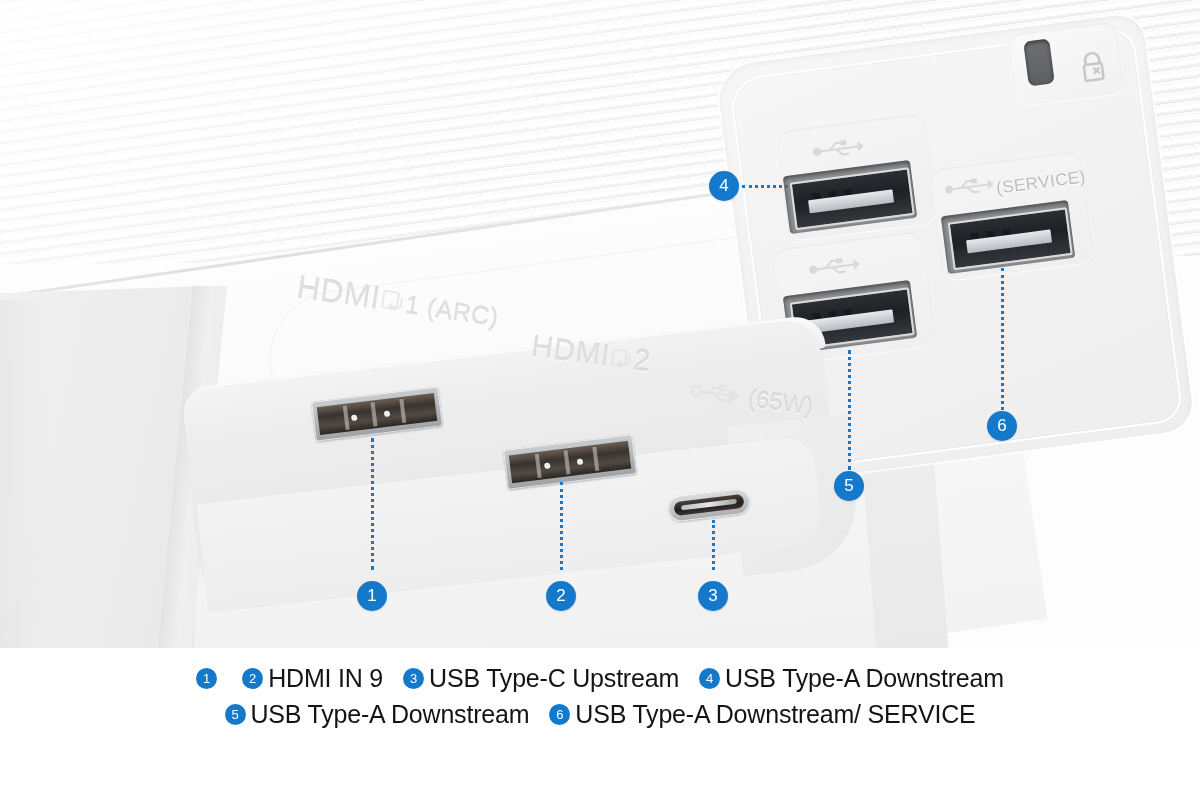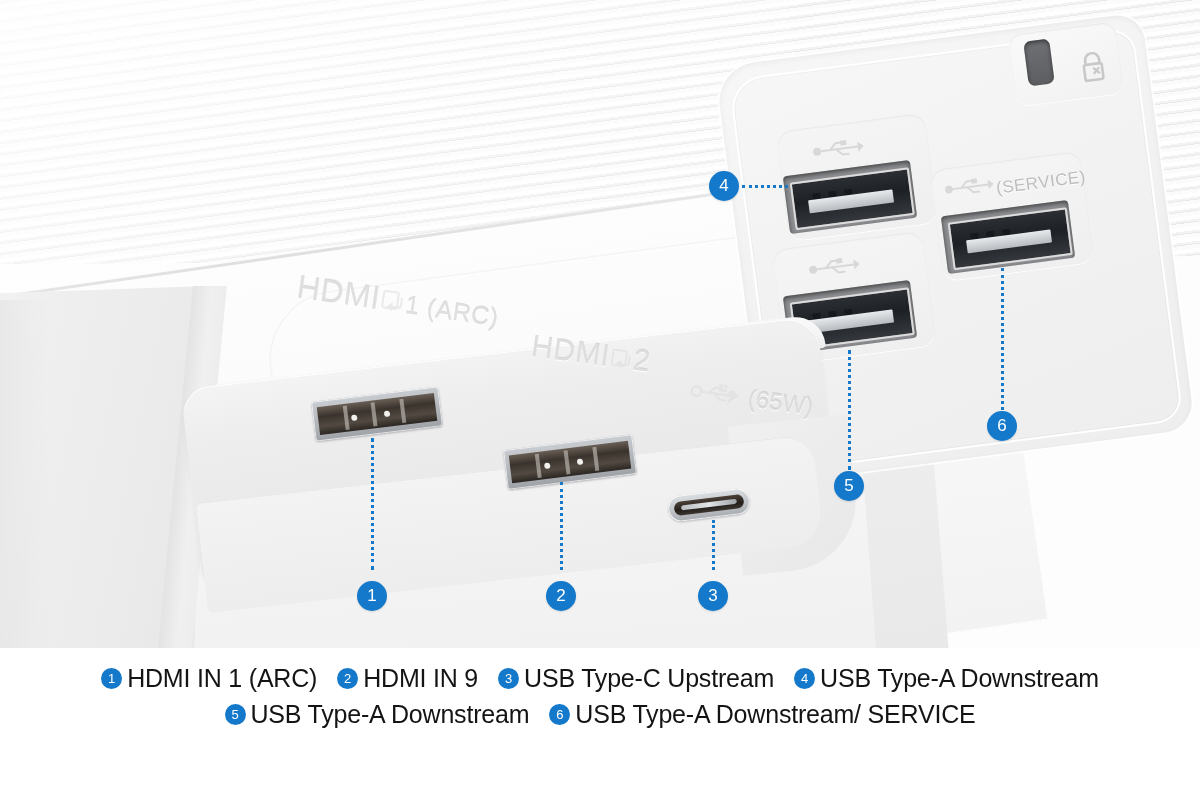--- a/index.html
+++ b/index.html
@@ -473,21 +473,20 @@
       <span>6</span>
     </div>
 
   </div>
 
   <div id="caption">
 
     <div class="caprow">
       <span class="capitem">
         <span class="capbadge">1</span>
-        <span class="captext">HDMI IN 1 (ARC)</span>
       </span>
       <span class="capitem">
         <span class="capbadge">2</span>
         <span class="captext">HDMI IN 9</span>
       </span>
       <span class="capitem">
         <span class="capbadge">3</span>
         <span class="captext">USB Type-C Upstream</span>
       </span>
       <span class="capitem">

